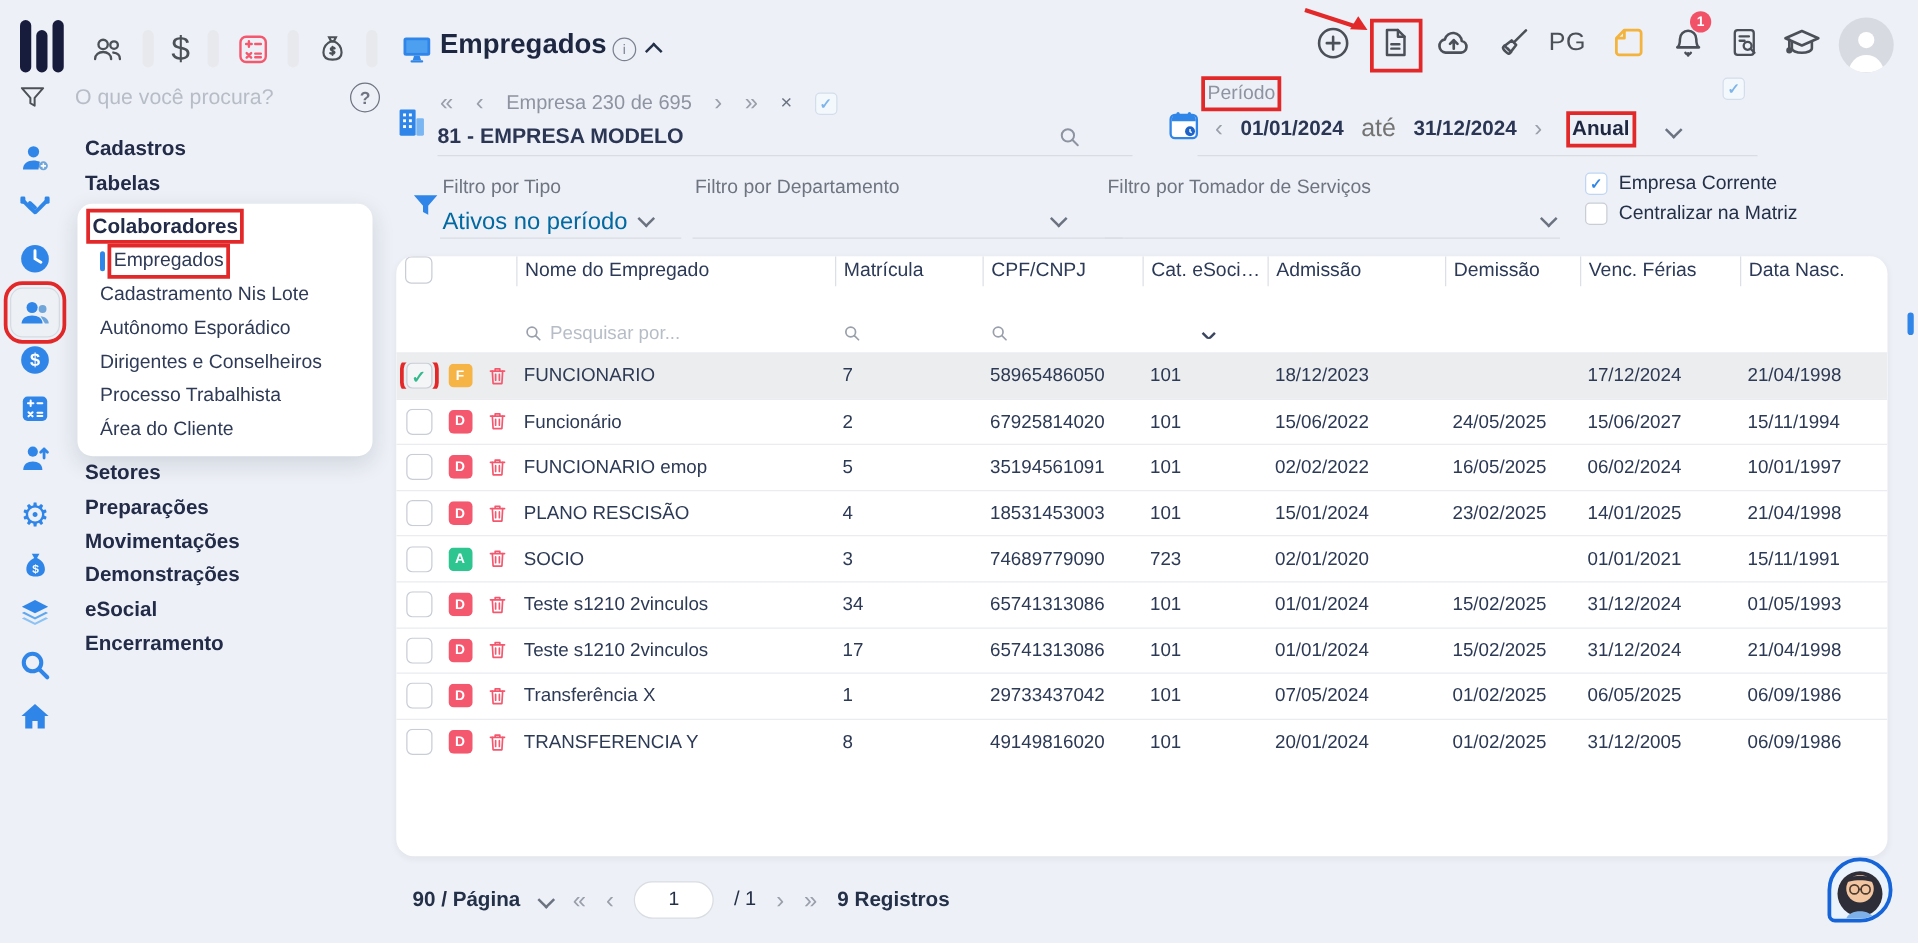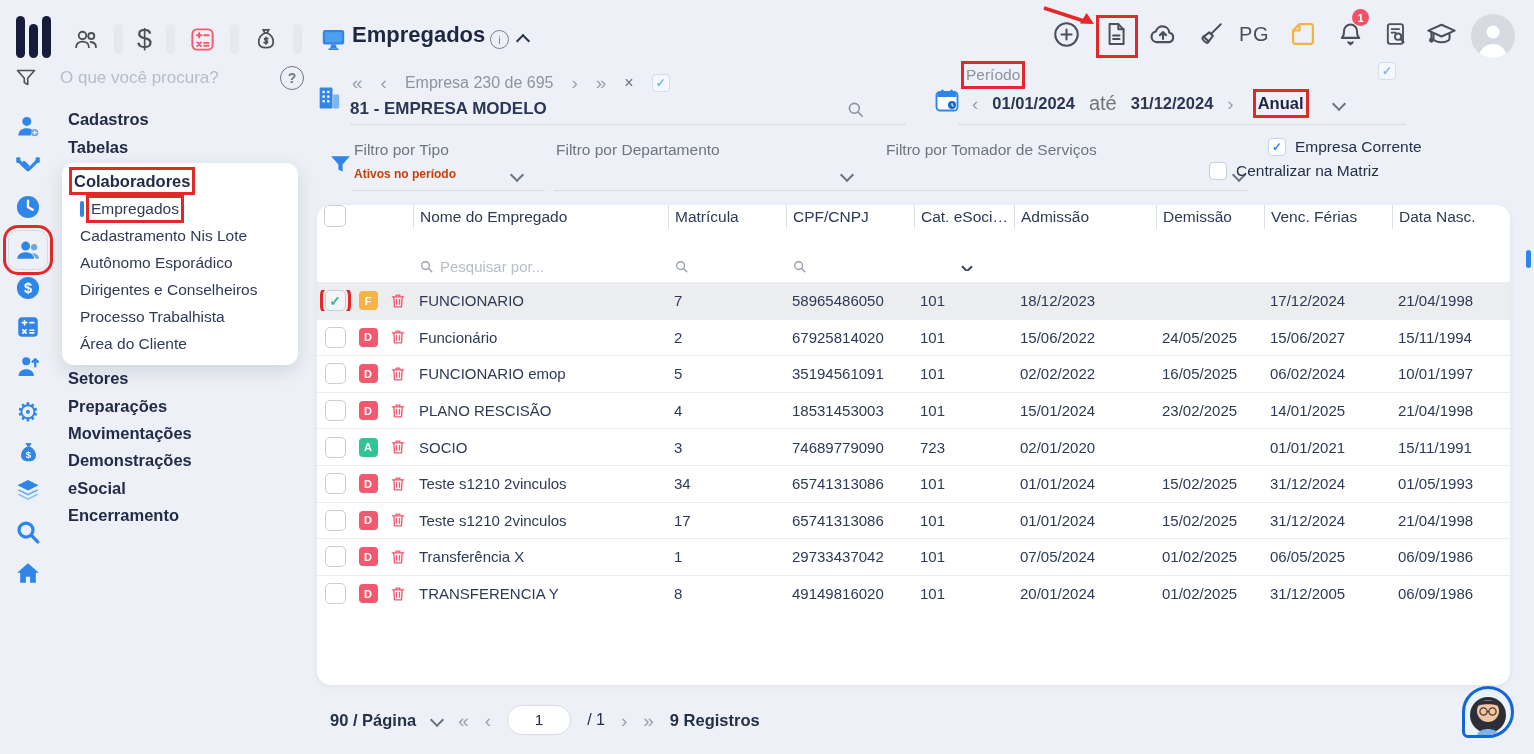--- a/index.html
+++ b/index.html
@@ -64,21 +64,21 @@
   
   .tb-ic{position:absolute;top:18px;width:32px;height:32px;display:flex;align-items:center;justify-content:center;cursor:pointer}
   .pgtx{font-size:20px;color:#4B5058;font-weight:500;letter-spacing:.5px}
   .bell-badge{position:absolute;left:1352px;top:9px;width:17px;height:17px;background:#F25268;border-radius:50%;
               color:#fff;font-size:11px;font-weight:700;display:flex;align-items:center;justify-content:center;z-index:3}
   .avatar{left:1471px;top:14px;width:44px;height:44px;border-radius:50%;background:#D7DAE0;overflow:hidden;
           display:flex;align-items:flex-end;justify-content:center}
 
   
   .flabel{color:#6E7580;font-size:15.5px}
-  .fvalue{font-size:12px;color:#c2410c;font-weight:700}
+  .fvalue{font-size:19px;color:#0369a1;font-weight:400}
   .fcheck-row{display:flex;align-items:center;gap:9px}
   .fcheck-label{font-size:15.5px;color:#233048}
 
   
   .card{left:317px;top:205px;width:1193px;height:480px;background:#fff;border-radius:14px;
         box-shadow:0 2px 6px rgba(30,40,70,.06);display:flex;flex-direction:column;overflow:hidden}
   .thead{height:46px;display:flex;align-items:flex-start;flex:none}
   .tsearch{height:31px;display:flex;align-items:center;flex:none}
   .trow{height:36.6px;display:flex;align-items:center;border-top:1px solid #EAECEF;flex:none;box-sizing:border-box}
   .trow.selected{background:#ECEDEF}
@@ -434,21 +434,21 @@
 
 <div class="abs flabel" style="left:886px;top:141px">Filtro por Tomador de Serviços</div>
 <div class="abs fvalue" style="left:886px;top:167px"></div>
 <span class="abs chev" style="left:1234px;top:170px"></span>
 <div class="hline" style="left:884px;top:190px;width:364px"></div>
 
 <div class="abs fcheck-row" style="left:1268px;top:138px">
   <span class="cb sm accent checked">✓</span>
   <span class="fcheck-label">Empresa Corrente</span>
 </div>
-<div class="abs fcheck-row" style="left:1209px;top:162px">
+<div class="abs fcheck-row" style="left:1268px;top:162px">
   <span class="cb sm accent"></span>
   <span class="fcheck-label">Centralizar na Matriz</span>
 </div>
 
 <div class="abs card">
   <div class="thead">
     <div class="w-cb">
         <span class="cb" style="width:22px;height:22px"></span>
       </div>
     <div class="w-badge"></div>

